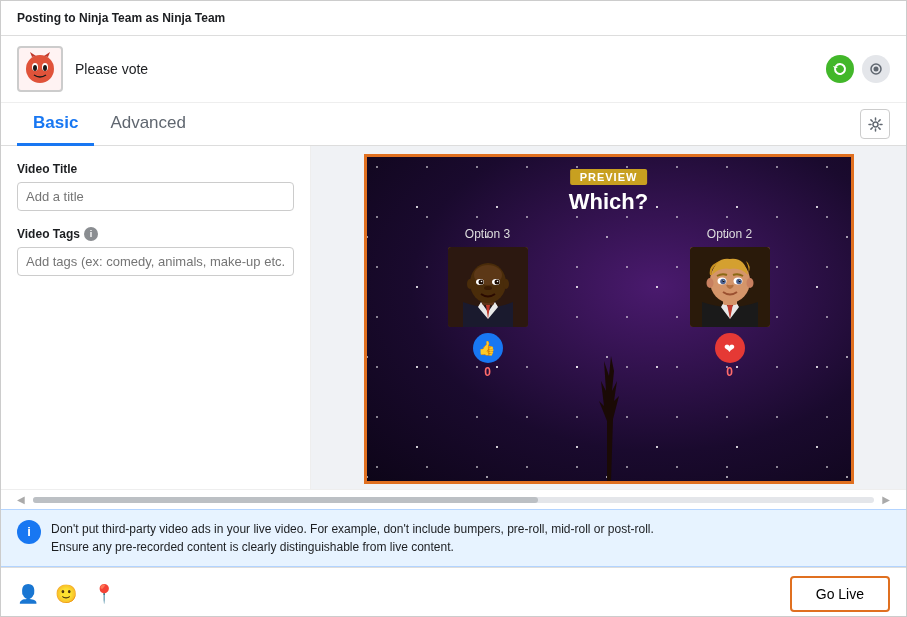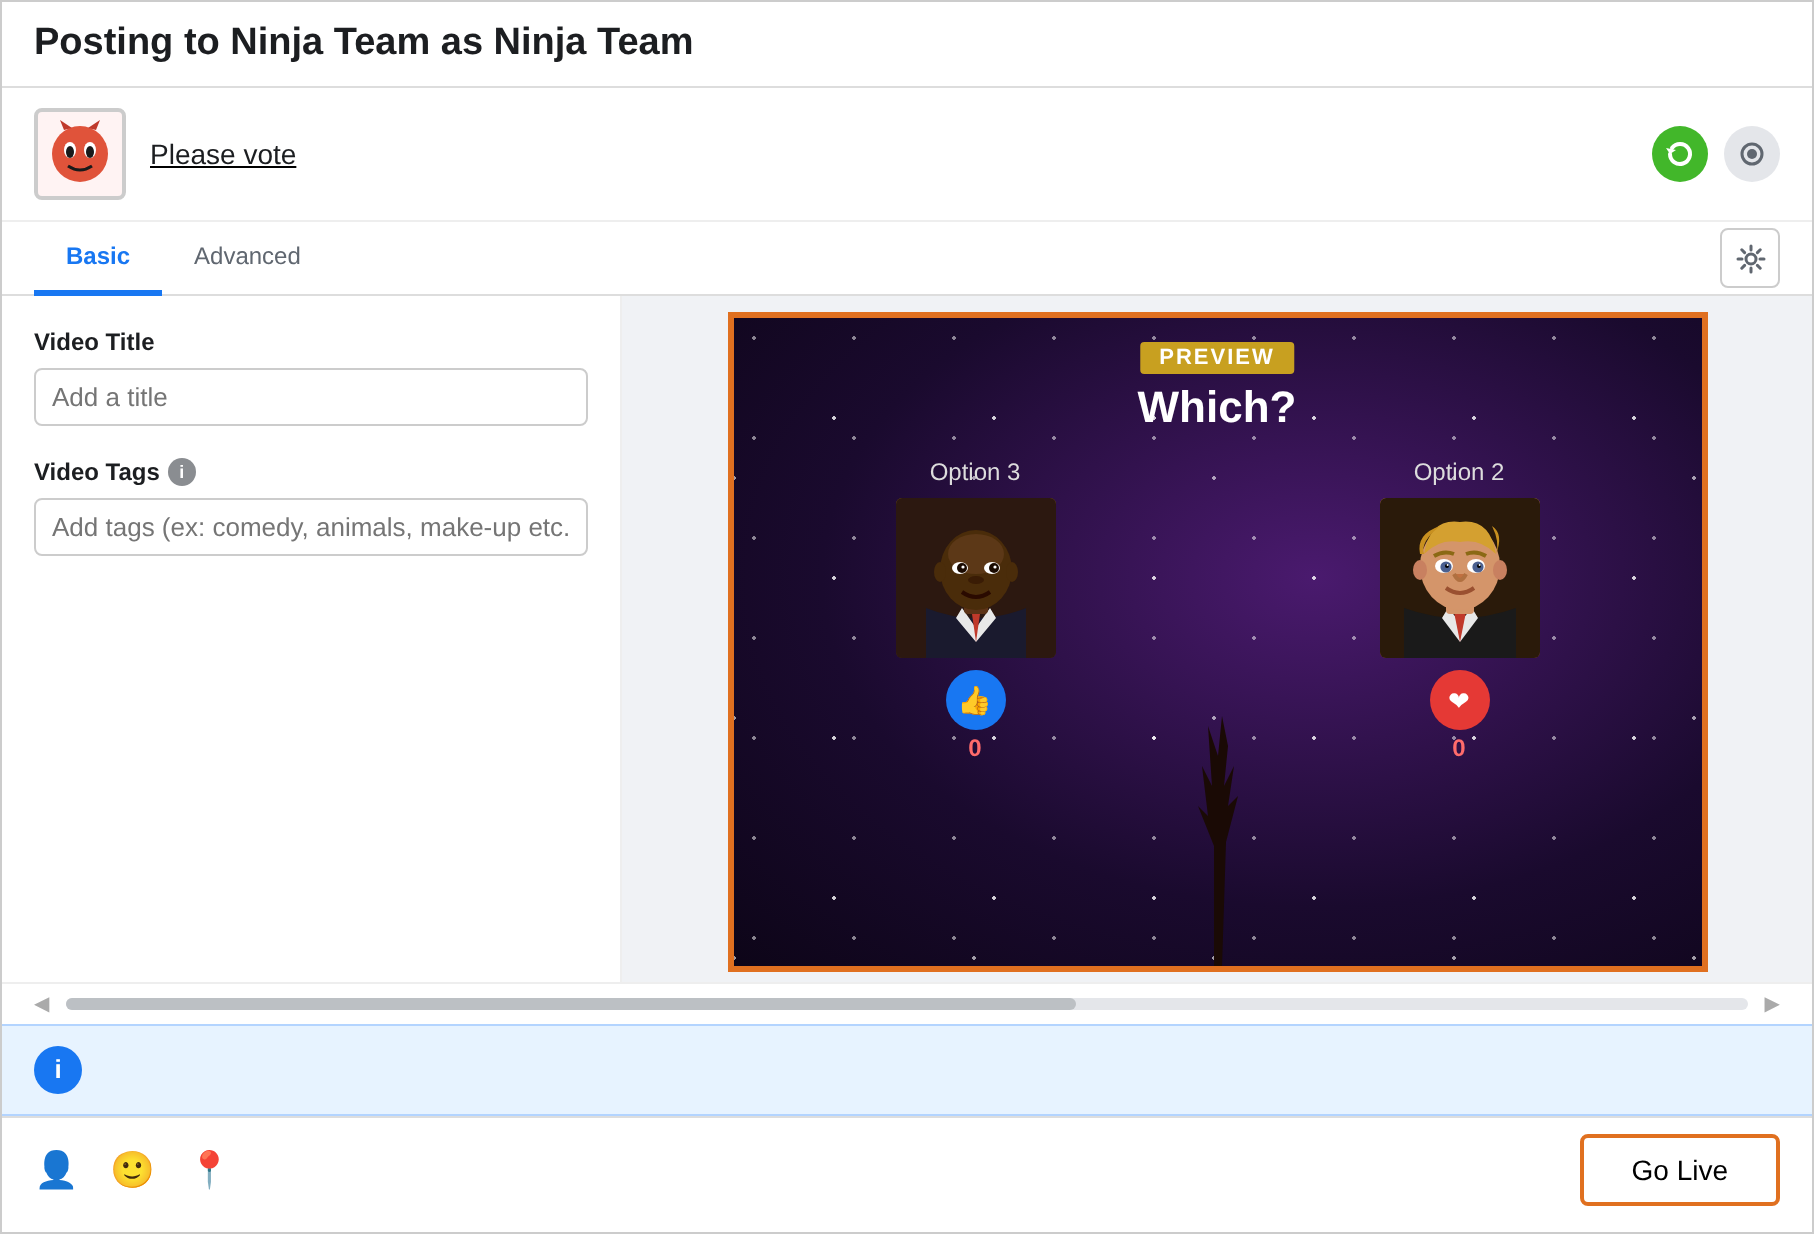--- a/index.html
+++ b/index.html
@@ -11,32 +11,31 @@
       height: 617px;
       overflow: hidden;
       border: 1px solid #ccc;
     }
 
     
     .header {
       padding: 10px 16px;
       border-bottom: 1px solid #ddd;
       font-weight: bold;
-      font-size: 19px;
+      font-size: 12px;
       color: #1c1e21;
     }
 
     
     .profile-row {
       display: flex;
       align-items: center;
       padding: 10px 16px;
       border-bottom: 1px solid #eee;
       position: relative;
-      text-decoration: underline;
     }
     .profile-avatar {
       width: 46px;
       height: 46px;
       border: 2px solid #ccc;
       border-radius: 4px;
       display: flex;
       align-items: center;
       justify-content: center;
       margin-right: 12px;
@@ -85,21 +84,21 @@
     .tabs-row {
       display: flex;
       align-items: center;
       border-bottom: 1px solid #ddd;
       padding: 0 16px;
       position: relative;
     }
     .tab {
       padding: 10px 16px;
       cursor: pointer;
-      font-size: 12px;
+      font-size: 17px;
       color: #606770;
       border-bottom: 3px solid transparent;
       margin-bottom: -1px;
     }
     .tab.active {
       color: #1877f2;
       font-weight: bold;
       border-bottom: 3px solid #1877f2;
     }
     .gear-icon-tab {
@@ -585,20 +584,25 @@
 <div class="scrollbar-area">
   <span class="scroll-arrow">◀</span>
   <div class="scrollbar-track">
     <div class="scrollbar-thumb"></div>
   </div>
   <span class="scroll-arrow">▶</span>
 </div>
 
 <div class="info-banner">
   <div class="info-i">i</div>
+  <div>
+    <span>Don't put third-party video ads in your live video. For example, don't include bumpers, pre-roll, mid-roll or post-roll.</span>
+    <br>
+    <span>Ensure any pre-recorded content is clearly distinguishable from live content.</span>
+  </div>
 </div>
 
 <div class="footer">
   <div class="footer-left">
     <span class="footer-icon">👤</span>
     <span class="footer-icon">🙂</span>
     <span class="footer-icon">📍</span>
   </div>
   <button class="go-live-btn">Go Live</button>
 </div>

